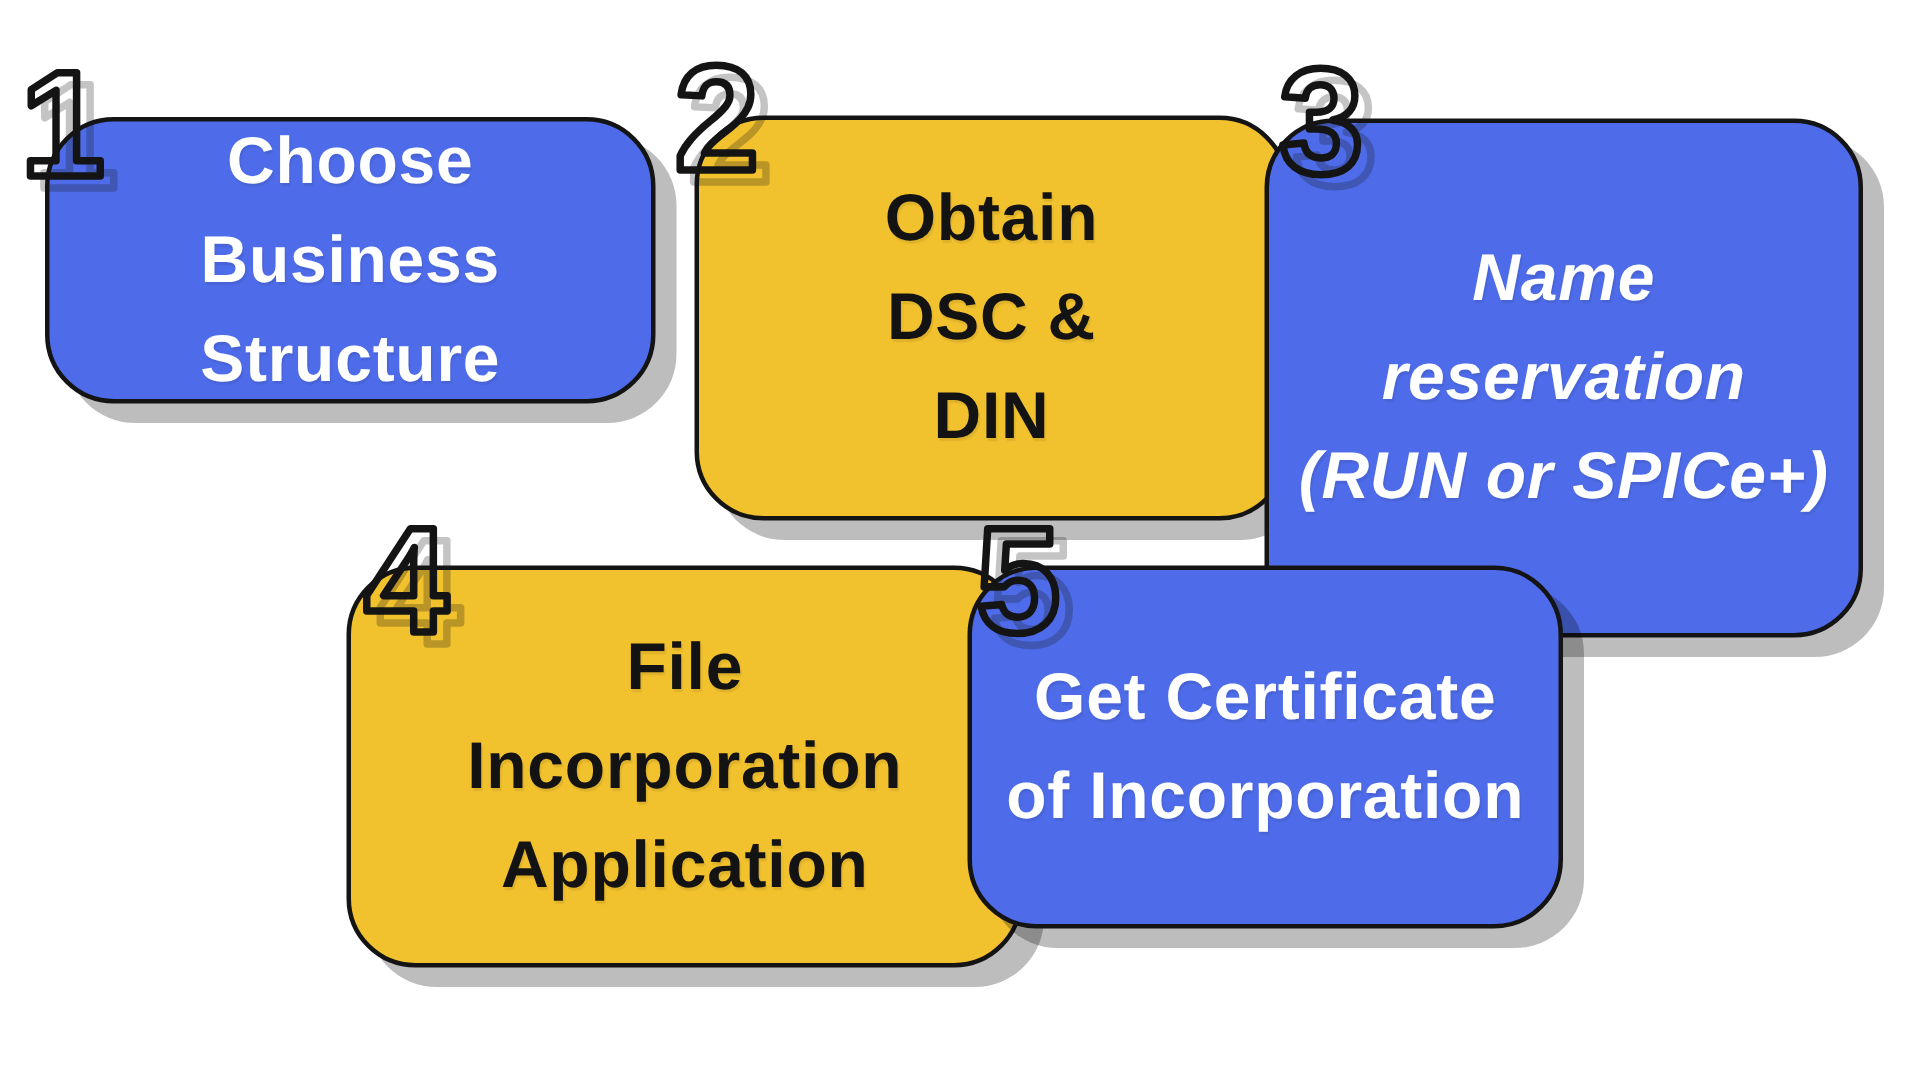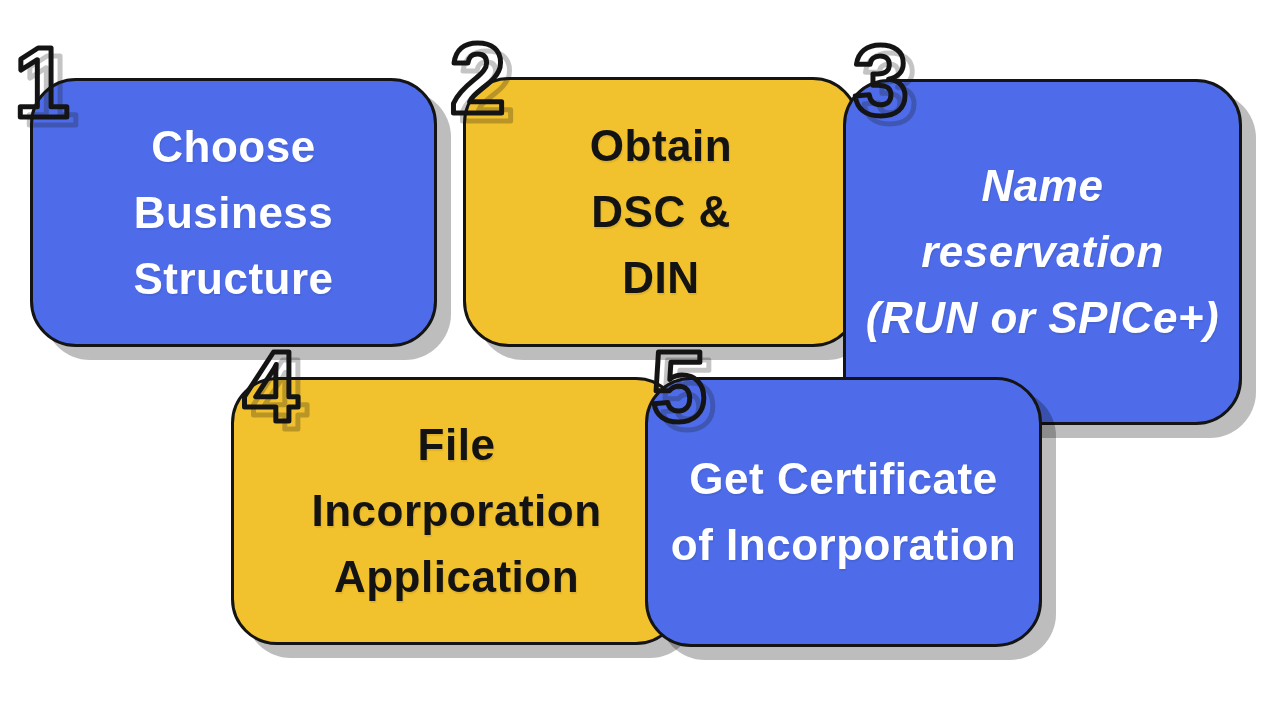--- a/index.html
+++ b/index.html
@@ -39,25 +39,25 @@
   .card[data-color="yellow"] .card-label { color: var(--text_on_yellow); }
   .card-label {
     font-size: 44px;
     font-weight: 700;
     line-height: 1.5;
     letter-spacing: 0.5px;
     white-space: pre-line;
     padding: 0 10px;
     text-shadow: 1px 2px 1px rgba(0,0,0,0.08);
   }
-  .card-1 { left: 30px;  top: 78px;  width: 407px; height: 269px; }
+  .card-1 { left: 30px;  top: 78px;  width: 407px; height: 191px; }
   .card-2 { left: 463px; top: 77px;  width: 396px; height: 270px; }
   .card-3 { left: 843px; top: 79px;  width: 399px; height: 346px; font-style: italic; }
   .card-4 { left: 231px; top: 377px; width: 451px; height: 268px; }
-  .card-5 { left: 645px; top: 377px; width: 397px; height: 270px; }
+  .card-5 { left: 645px; top: 377px; width: 397px; height: 242px; }
   .numbers-layer {
     position: absolute;
     left: 0; top: 0;
     pointer-events: none;
   }
   .numbers-layer text {
     font-family: "Liberation Sans", sans-serif;
     font-size: 100px;
     font-weight: 700;
     fill: none;

